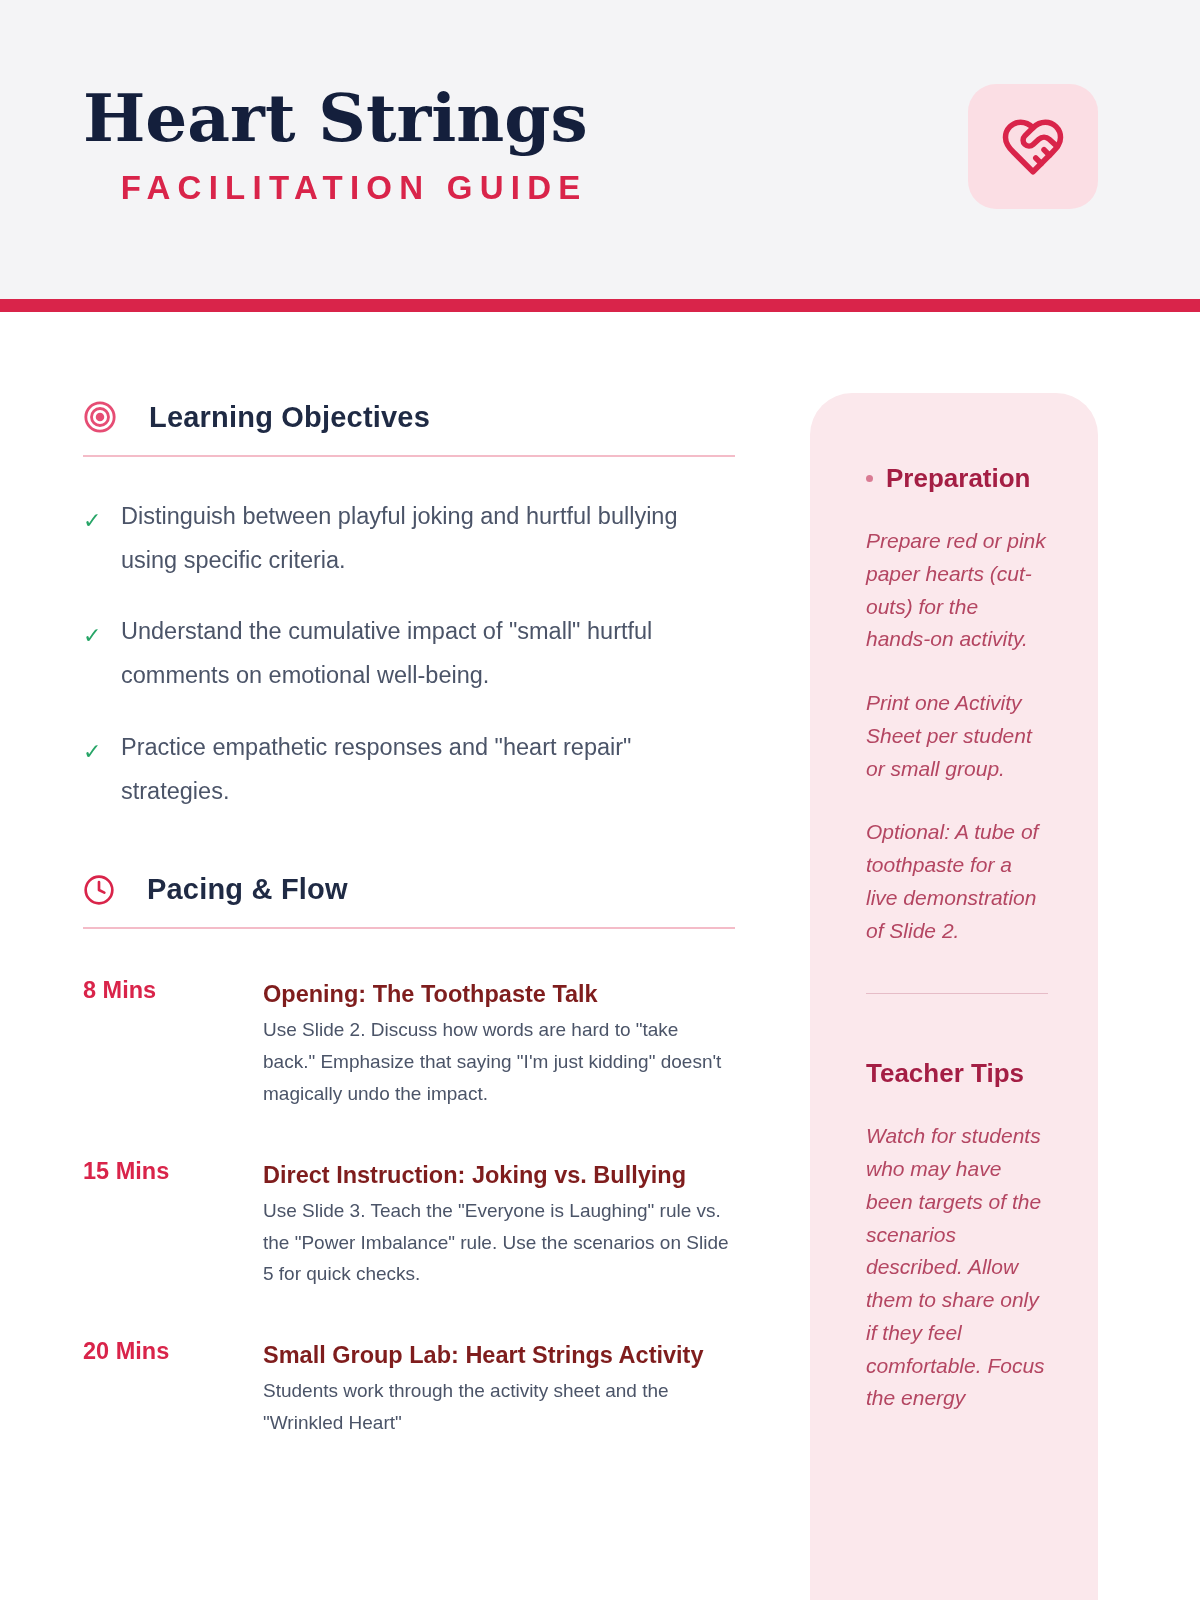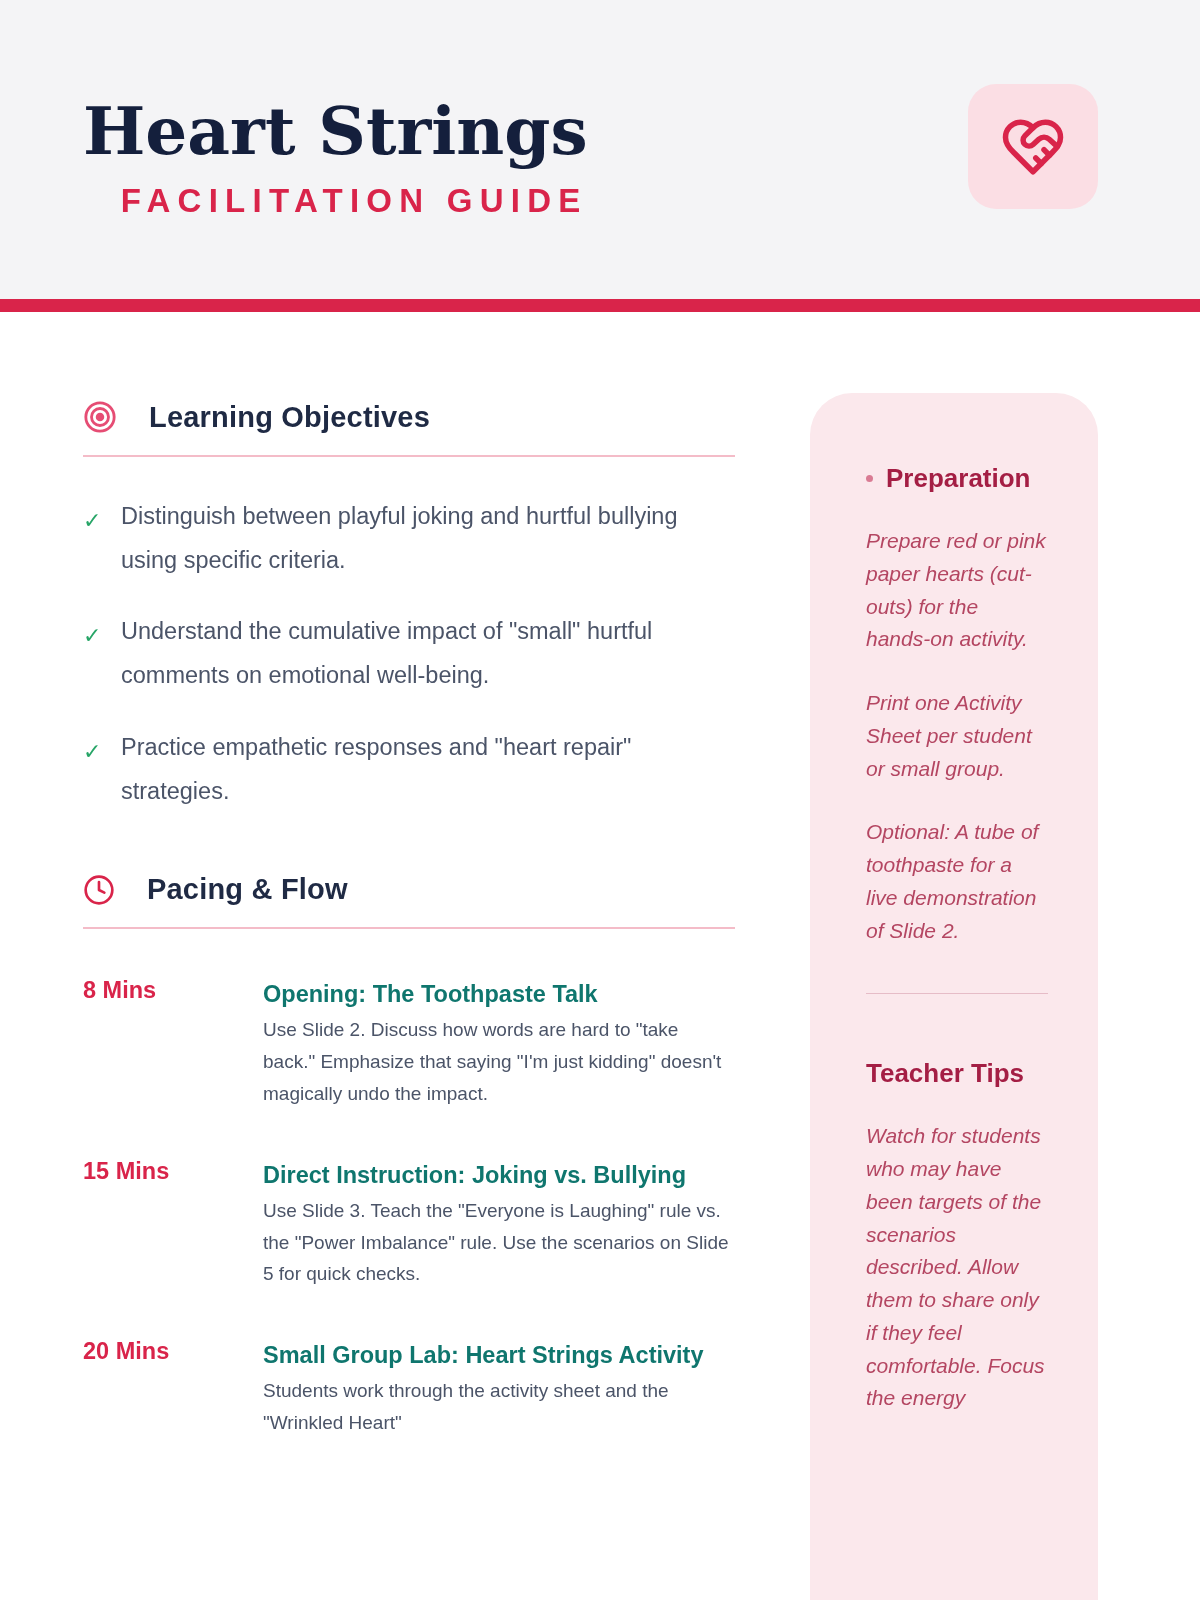--- a/index.html
+++ b/index.html
@@ -19,21 +19,20 @@
     display:flex;
     justify-content:space-between;
     align-items:flex-start;
   }
   .title {
     font-family:"DejaVu Serif","Liberation Serif",serif;
     font-size:66px;
     font-weight:700;
     color:#141f3c;
     line-height:1.05;
-    margin-top:13px;
   }
   .subtitle {
     margin-top:16px;
     font-size:33px;
     font-weight:700;
     letter-spacing:0.22em;
     color:#d9244a;
     text-align:right;
   }
   .logo-box {
@@ -57,21 +56,21 @@
   .obj-list li {
     display:grid; grid-template-columns:38px 1fr;
     margin-bottom:28px;
     font-size:23.5px; line-height:1.86; color:#4b5468;
   }
   .check { color:#27a567; font-size:22px; font-weight:700; padding-top:6px; }
 
   .pacing { margin-top:60px; }
   .pace-row { display:grid; grid-template-columns:180px 1fr; margin-top:46px; }
   .pace-time { color:#d9244a; font-weight:700; font-size:23.5px; padding-top:2px; }
-  .pace-title { font-weight:700; color:#0f766e; font-size:23.5px; line-height:1.67; }
+  .pace-title { font-weight:700; color:#7f1d1d; font-size:23.5px; line-height:1.67; }
   .pace-body { font-size:19px; color:#4b5468; line-height:1.67; }
 
   
   .sidebar {
     width:288px;
     margin-left:auto; margin-right:102px; margin-top:81px;
     background:#fbe8ec;
     border-radius:42px;
     padding:70px 50px 80px 56px;
     min-height:1600px;

